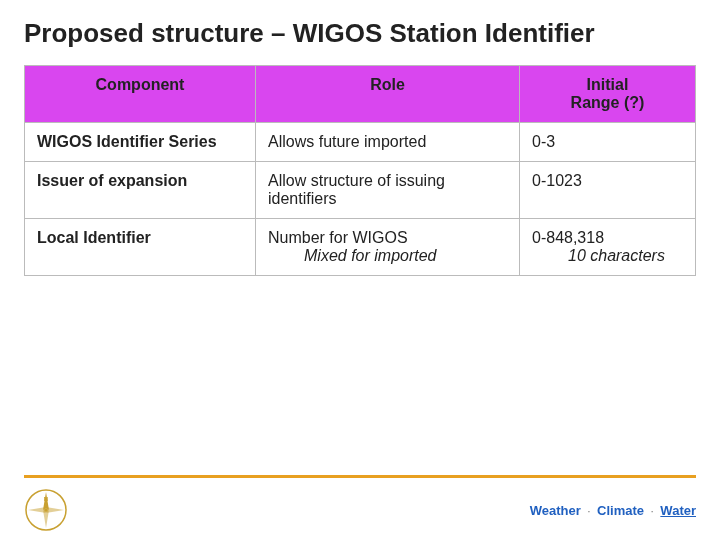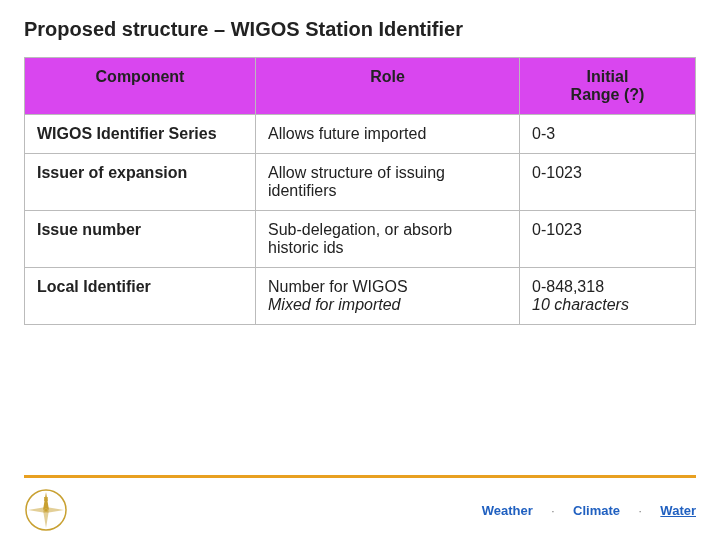--- a/index.html
+++ b/index.html
@@ -14,21 +14,21 @@
 
     .page {
       width: 720px;
       height: 540px;
       padding: 18px 24px 0 24px;
       display: flex;
       flex-direction: column;
     }
 
     .title {
-      font-size: 20px;
+      font-size: 26px;
       font-weight: bold;
       color: #222;
       margin-bottom: 16px;
     }
 
     table {
       width: 100%;
       border-collapse: collapse;
       font-size: 16px;
     }
@@ -46,41 +46,41 @@
     }
 
     td.bold {
       font-weight: bold;
     }
 
     .col-component { width: 210px; }
     .col-role      { width: 240px; }
     .col-range     { width: 160px; }
 
-    .italic { font-style: italic; }
+    .italic { font-style: italic; margin-left: 36px; }
 
     .footer {
       display: flex;
       align-items: center;
       margin-top: auto;
       padding: 10px 0 8px 0;
       border-top: 3px solid #e8a020;
       justify-content: space-between;
     }
 
     .compass {
       width: 44px;
       height: 44px;
     }
 
     .brand {
       font-size: 13px;
       color: #444;
       display: flex;
-      gap: 18px;
+      gap: 6px;
       align-items: center;
     }
 
     .brand-sep {
       color: #888;
     }
 
     .brand-weather { color: #2060c0; font-weight: bold; }
     .brand-climate { color: #2060c0; font-weight: bold; }
     .brand-water   { color: #2060c0; font-weight: bold; text-decoration: underline; }
@@ -102,25 +102,20 @@
     </thead>
     <tbody>
       <tr>
         <td class="bold col-component">WIGOS Identifier Series</td>
         <td class="col-role">Allows future imported</td>
         <td class="col-range">0-3</td>
       </tr>
       <tr>
         <td class="bold col-component">Issuer of expansion</td>
         <td class="col-role">Allow structure of issuing identifiers</td>
-        <td class="col-range">0-1023</td>
-      </tr>
-      <tr>
-        <td class="bold col-component">Issue number</td>
-        <td class="col-role">Sub-delegation, or absorb historic ids</td>
         <td class="col-range">0-1023</td>
       </tr>
       <tr>
         <td class="bold col-component">Local Identifier</td>
         <td class="col-role">
           <span>Number for WIGOS</span><br>
           <span class="italic">Mixed for imported</span>
         </td>
         <td class="col-range">
           <span>0-848,318</span><br>

